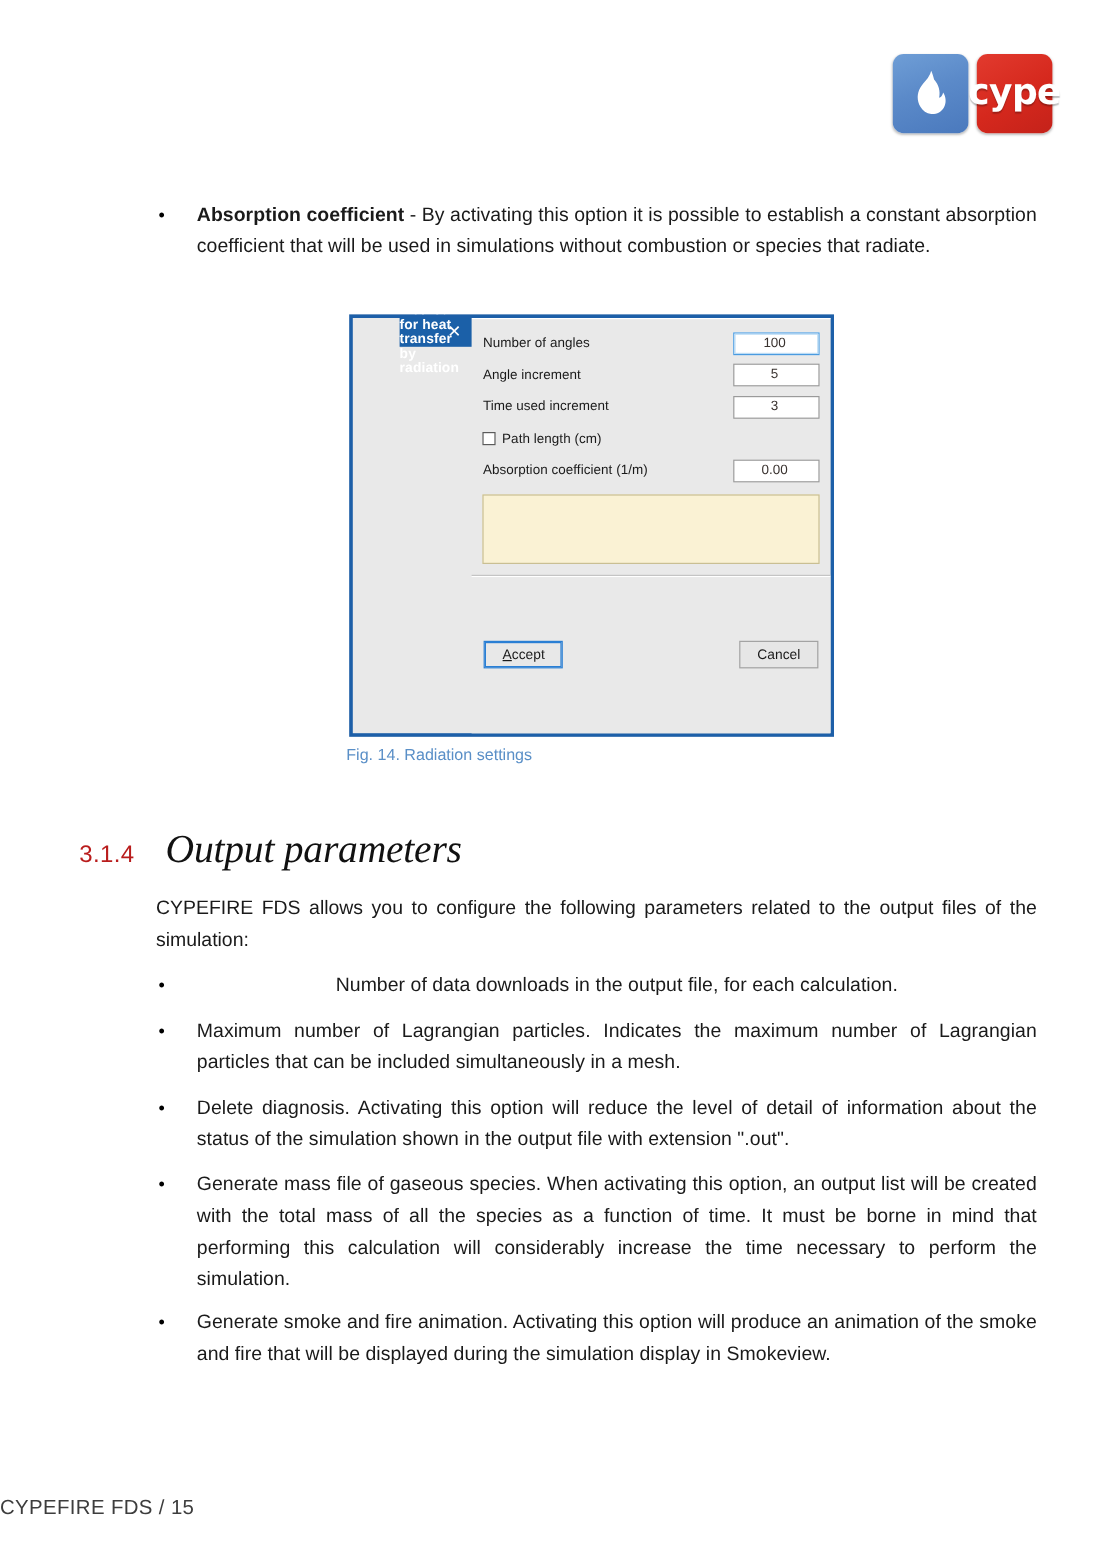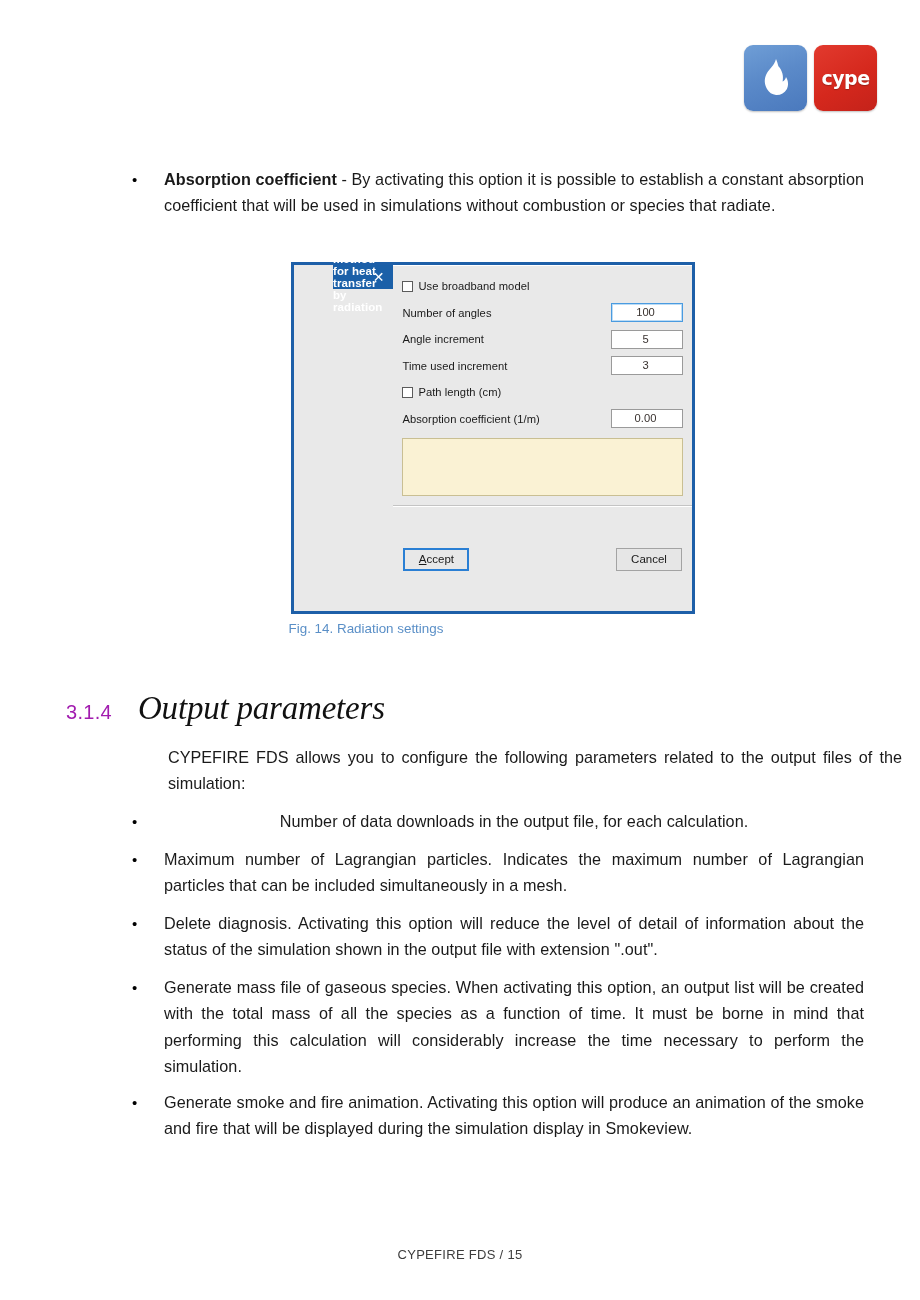--- a/index.html
+++ b/index.html
@@ -35,21 +35,21 @@
   }
   .logo-flame {
     background: linear-gradient(160deg, #6f9ed6 0%, #5b8ac9 45%, #4a79bd 100%);
   }
   .logo-cype {
     background: linear-gradient(150deg, #e23a2e 0%, #d5281d 55%, #c4221a 100%);
   }
   .logo-cype-text {
     color: #ffffff;
     font-family: "DejaVu Sans", sans-serif;
-    font-size: 19px;
+    font-size: 30px;
     font-weight: bold;
     letter-spacing: -0.5px;
     line-height: 1;
     text-shadow: 0 1px 1px rgba(0,0,0,0.25);
   }
   .bullet-row {
     position: absolute;
     display: flex;
     width: 734px;
     left: 130px;
@@ -88,21 +88,21 @@
   
   .sec-head {
     position: absolute;
     left: 66px;
     top: 690px;
     display: flex;
     align-items: baseline;
   }
   .sec-num {
     font-size: 20px;
-    color: #a21caf;
+    color: #b91c1c;
     font-family: "Liberation Sans", sans-serif;
     letter-spacing: 0.3px;
   }
   .sec-title {
     font-size: 33px;
     font-style: italic;
     font-weight: normal;
     color: #111111;
     margin-left: 26px;
     letter-spacing: -0.2px;
@@ -268,22 +268,22 @@
     color: #5a8fc7;
     font-family: "Liberation Sans", sans-serif;
   }
 
   
   .footer {
     position: absolute;
     left: 0;
     top: 1247px;
     width: 920px;
-    text-align: center;
-    font-size: 13px;
+    text-align: left;
+    font-size: 17px;
     color: #3d3d3d;
     letter-spacing: 0.3px;
   }
 </style>
 </head>
 <body>
 
 <div class="logo-bar">
   <div class="logo-tile logo-flame">
     <svg width="32" height="40" viewBox="0 0 32 40">
@@ -305,24 +305,20 @@
 
     <div class="dlg-titlebar">
       <span class="dlg-title">Resolution method for heat transfer by radiation</span>
       <span class="dlg-close">✕</span>
     </div>
 
     <div class="dlg-inner">
 
       <div class="dlg-fields">
 
-        <div class="chk-row">
-          <span class="chk-box"></span>
-          <span class="chk-label">Use broadband model</span>
-        </div>
 
         <div class="field-row">
           <span class="field-label">Number of angles</span>
           <span class="field-input focused">100</span>
         </div>
 
         <div class="field-row">
           <span class="field-label">Angle increment</span>
           <span class="field-input">5</span>
         </div>
@@ -362,21 +358,21 @@
   </div>
 </div>
 
 <div class="fig-caption">Fig. 14. Radiation settings</div>
 
 <div class="sec-head">
   <span class="sec-num">3.1.4</span>
   <span class="sec-title">Output parameters</span>
 </div>
 
-<div class="para" style="top:744px;margin-left:38px;">CYPEFIRE FDS allows you to configure the following parameters related to the output files of the simulation:</div>
+<div class="para" style="top:744px;">CYPEFIRE FDS allows you to configure the following parameters related to the output files of the simulation:</div>
 
 <div class="bullet-row" style="top:808px;">
   <div class="bullet-dot">•</div>
   <div class="bullet-text nojust">Number of data downloads in the output file, for each calculation.</div>
 </div>
 
 <div class="bullet-row" style="top:846px;">
   <div class="bullet-dot">•</div>
   <div class="bullet-text">Maximum number of Lagrangian particles. Indicates the maximum number of Lagrangian particles that can be included simultaneously in a mesh.</div>
 </div>

